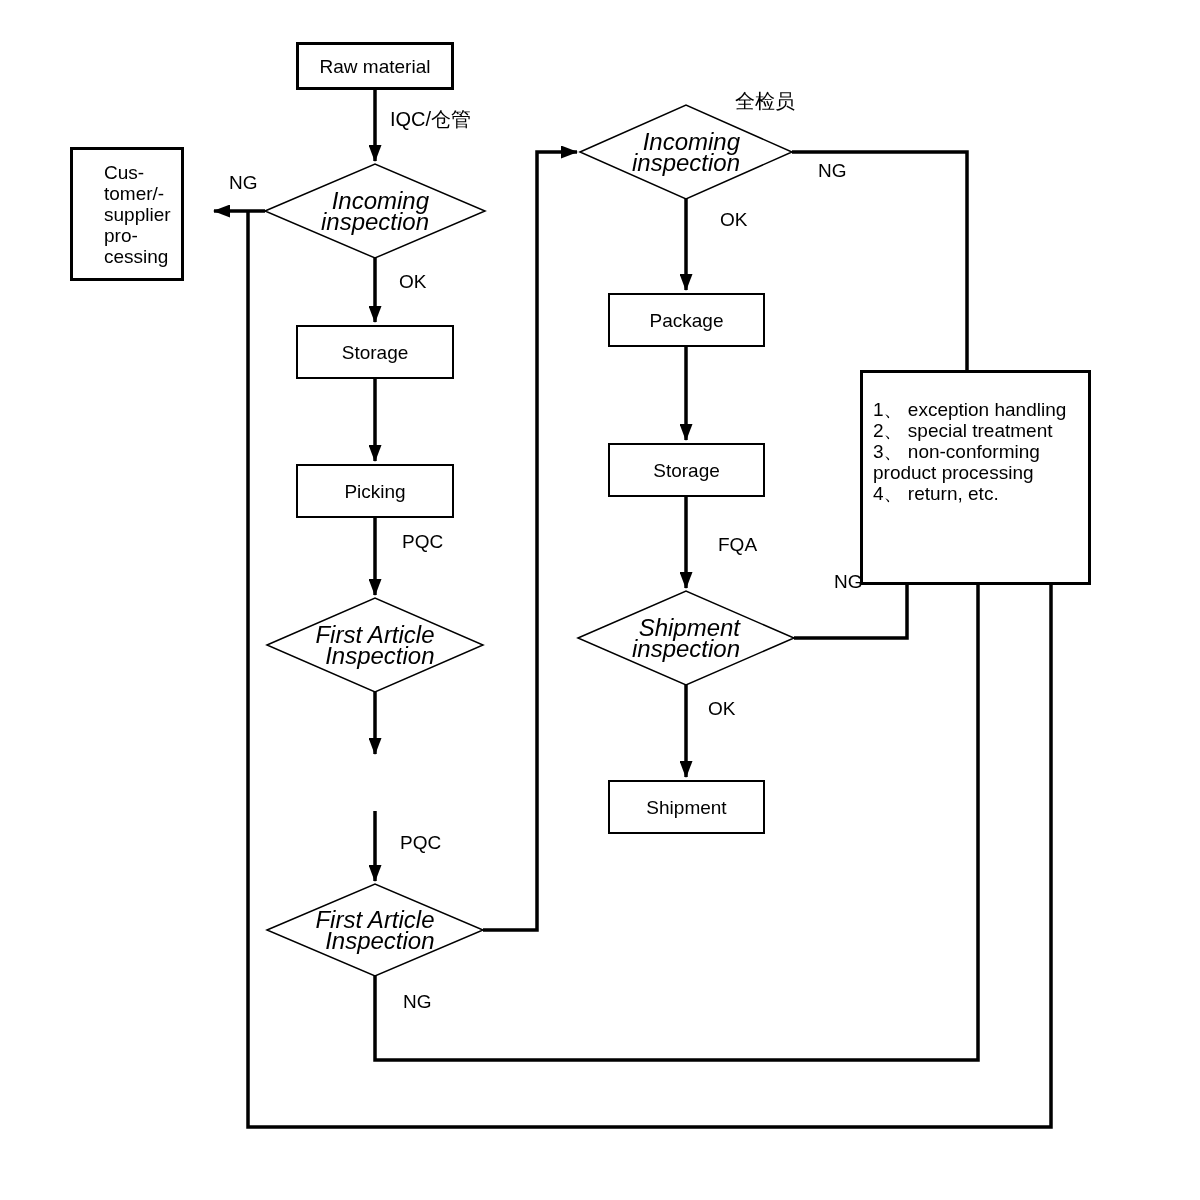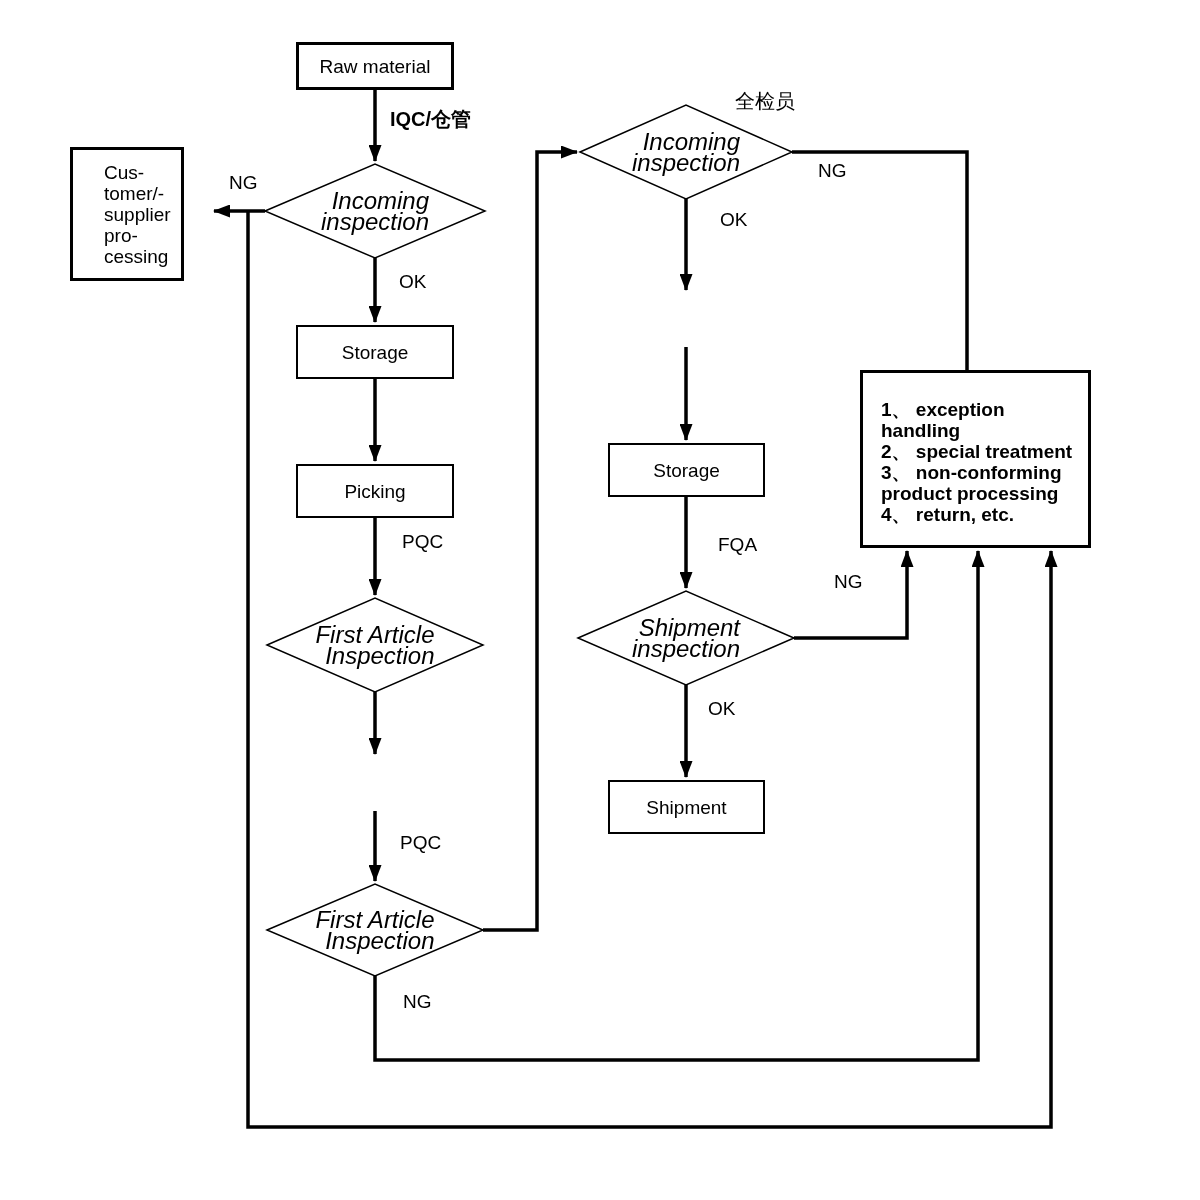--- a/index.html
+++ b/index.html
@@ -118,47 +118,48 @@
 tomer/-
 supplier
 pro-
 cessing</div>
 
   <div class="node" style="left:296px; top:325px; width:158px; height:54px;">Storage</div>
 
   <div class="node" style="left:296px; top:464px; width:158px; height:54px;">Picking</div>
 
 
+  <div class="node" style="left:608px; top:293px; width:157px; height:54px;">Package</div>
 
   <div class="node" style="left:608px; top:443px; width:157px; height:54px;">Storage</div>
 
   <div class="node" style="left:608px; top:780px; width:157px; height:54px;">Shipment</div>
 
-  <div class="node heavy left-text" style="left:860px; top:370px; width:231px; height:178px; padding:26px 4px 0 18px;font-weight:bold;">1、 exception handling
+  <div class="node heavy left-text" style="left:860px; top:370px; width:231px; height:215px; padding:26px 4px 0 10px;">1、 exception handling
 2、 special treatment
 3、 non-conforming
 product processing
 4、 return, etc.</div>
 
   <div class="diamond-label" style="left:265px; top:164px; width:220px; height:94px;">Incoming
 inspection</div>
 
   <div class="diamond-label" style="left:267px; top:598px; width:216px; height:94px;">First Article
 Inspection</div>
 
   <div class="diamond-label" style="left:267px; top:884px; width:216px; height:92px;">First Article
 Inspection</div>
 
   <div class="diamond-label" style="left:580px; top:105px; width:212px; height:94px;">Incoming
 inspection</div>
 
   <div class="diamond-label" style="left:578px; top:591px; width:216px; height:94px;">Shipment
 inspection</div>
 
-  <div class="edge-label cjk" style="left:390px; top:108px;font-weight:bold;">IQC/仓管</div>
+  <div class="edge-label cjk" style="left:390px; top:108px;">IQC/仓管</div>
 
   <div class="edge-label cjk" style="left:735px; top:90px;">全检员</div>
 
   <div class="edge-label" style="left:229px; top:172px;">NG</div>
 
   <div class="edge-label" style="left:399px; top:271px;">OK</div>
 
   <div class="edge-label" style="left:402px; top:531px;">PQC</div>
 
   <div class="edge-label" style="left:400px; top:832px;">PQC</div>

